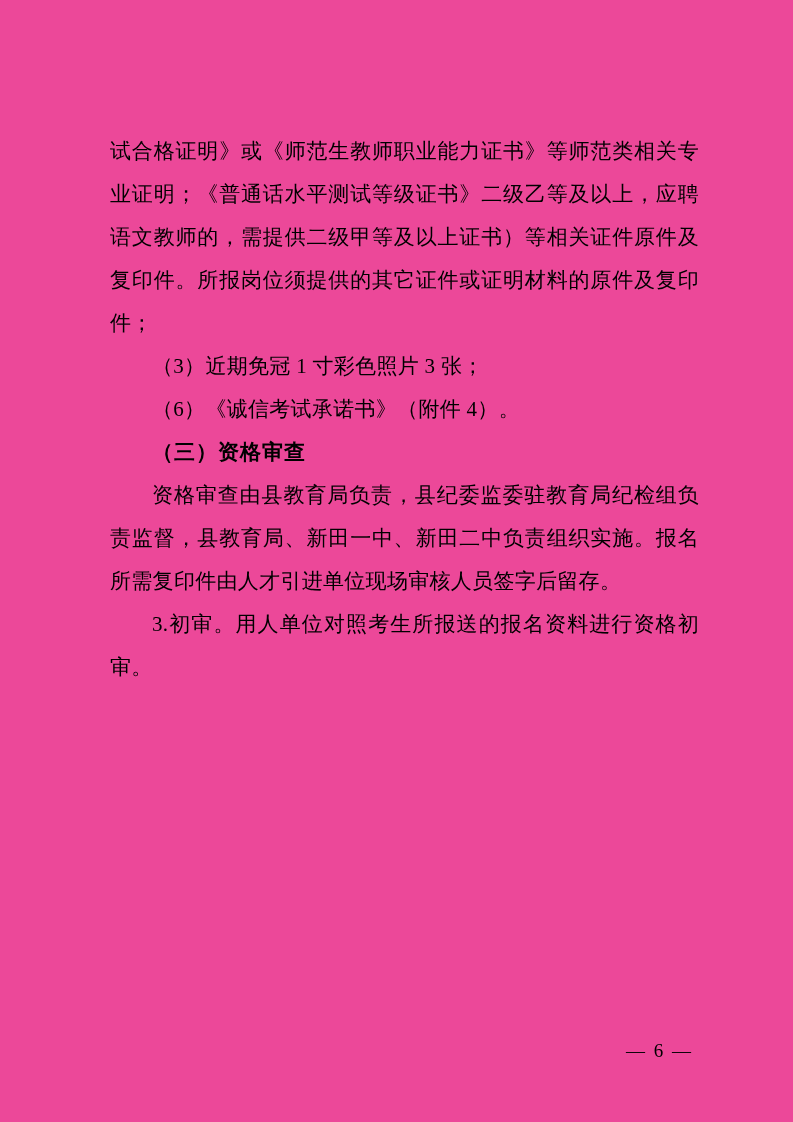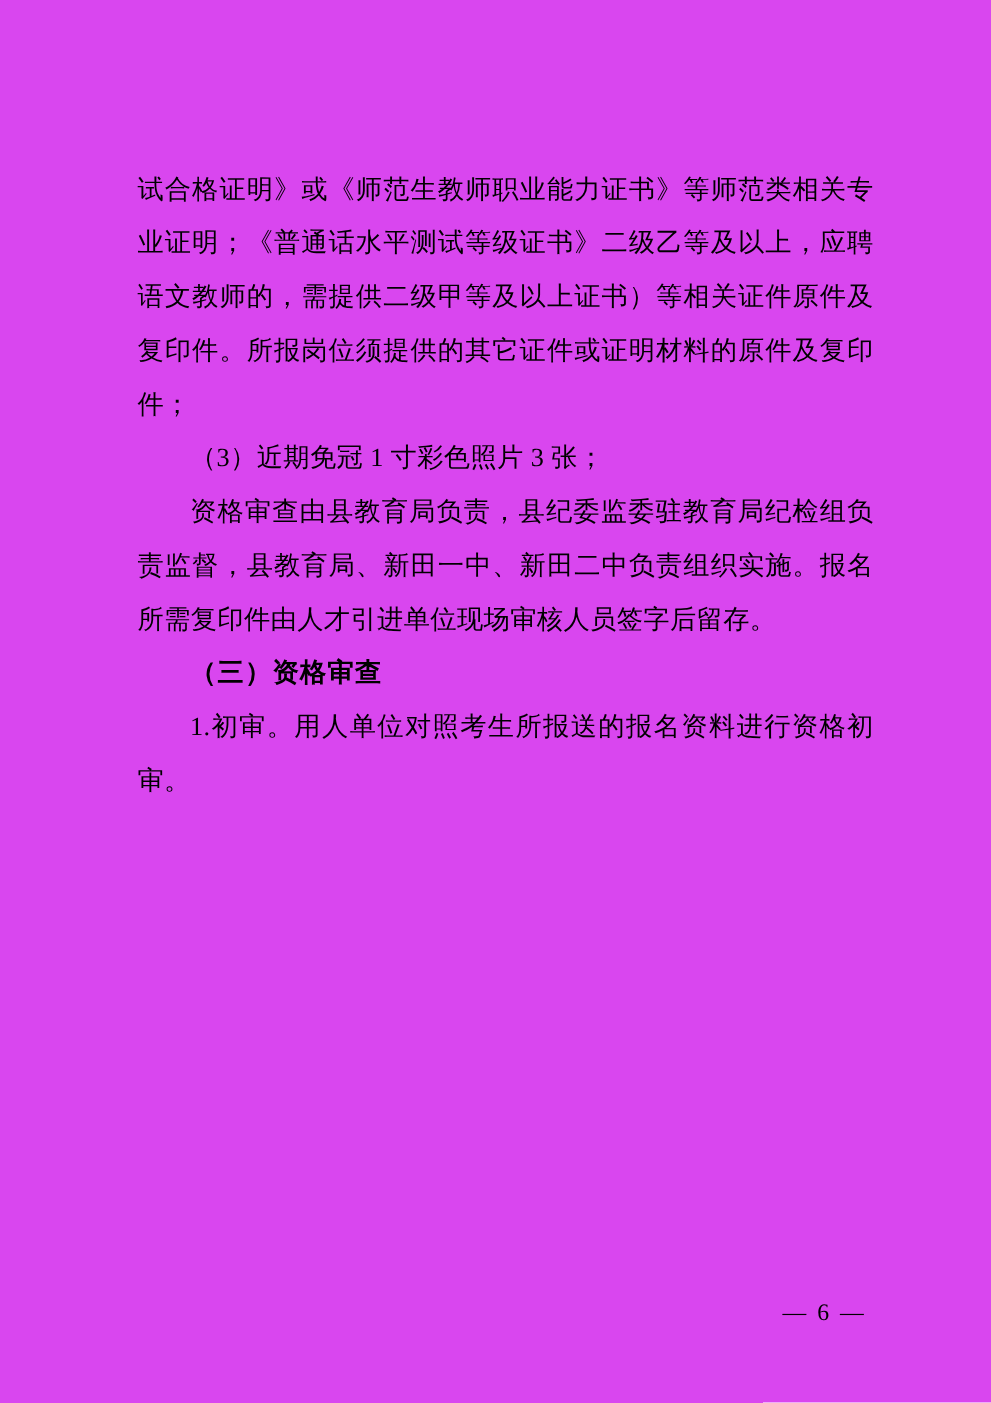--- a/index.html
+++ b/index.html
@@ -13,21 +13,21 @@
     position: relative;
     font-family: "Liberation Serif", "DejaVu Serif", serif;
     color: #000000;
     overflow: hidden;
   }
   .page {
     position: absolute;
     inset: 0;
     box-sizing: border-box;
     padding: 130px 94px 0 110px;
-    background: #d946ef;
+    background: #ec4899;
   }
   .doc-body {
     width: 100%;
   }
   .para {
     margin: 0;
     font-size: 21px;
     line-height: 43px;
     text-align: justify;
     text-justify: inter-ideograph;
@@ -54,18 +54,19 @@
     color: #000000;
   }
 </style>
 </head>
 <body>
 
 <div class="page">
   <div class="doc-body">
       <p class="para continuation">试合格证明》或《师范生教师职业能力证书》等师范类相关专业证明；《普通话水平测试等级证书》二级乙等及以上，应聘语文教师的，需提供二级甲等及以上证书）等相关证件原件及复印件。所报岗位须提供的其它证件或证明材料的原件及复印件；</p>
       <p class="para indent">（3）近期免冠 1 寸彩色照片 3 张；</p>
+      <p class="para indent">（6）《诚信考试承诺书》（附件 4）。</p>
+      <p class="para heading">（三）资格审查</p>
       <p class="para indent">资格审查由县教育局负责，县纪委监委驻教育局纪检组负责监督，县教育局、新田一中、新田二中负责组织实施。报名所需复印件由人才引进单位现场审核人员签字后留存。</p>
-      <p class="para heading">（三）资格审查</p>
-      <p class="para indent">1.初审。用人单位对照考生所报送的报名资料进行资格初审。</p>
+      <p class="para indent">3.初审。用人单位对照考生所报送的报名资料进行资格初审。</p>
     </div>
   <div class="page-number">— 6 —</div>
 </div>
 
 </body></html>

